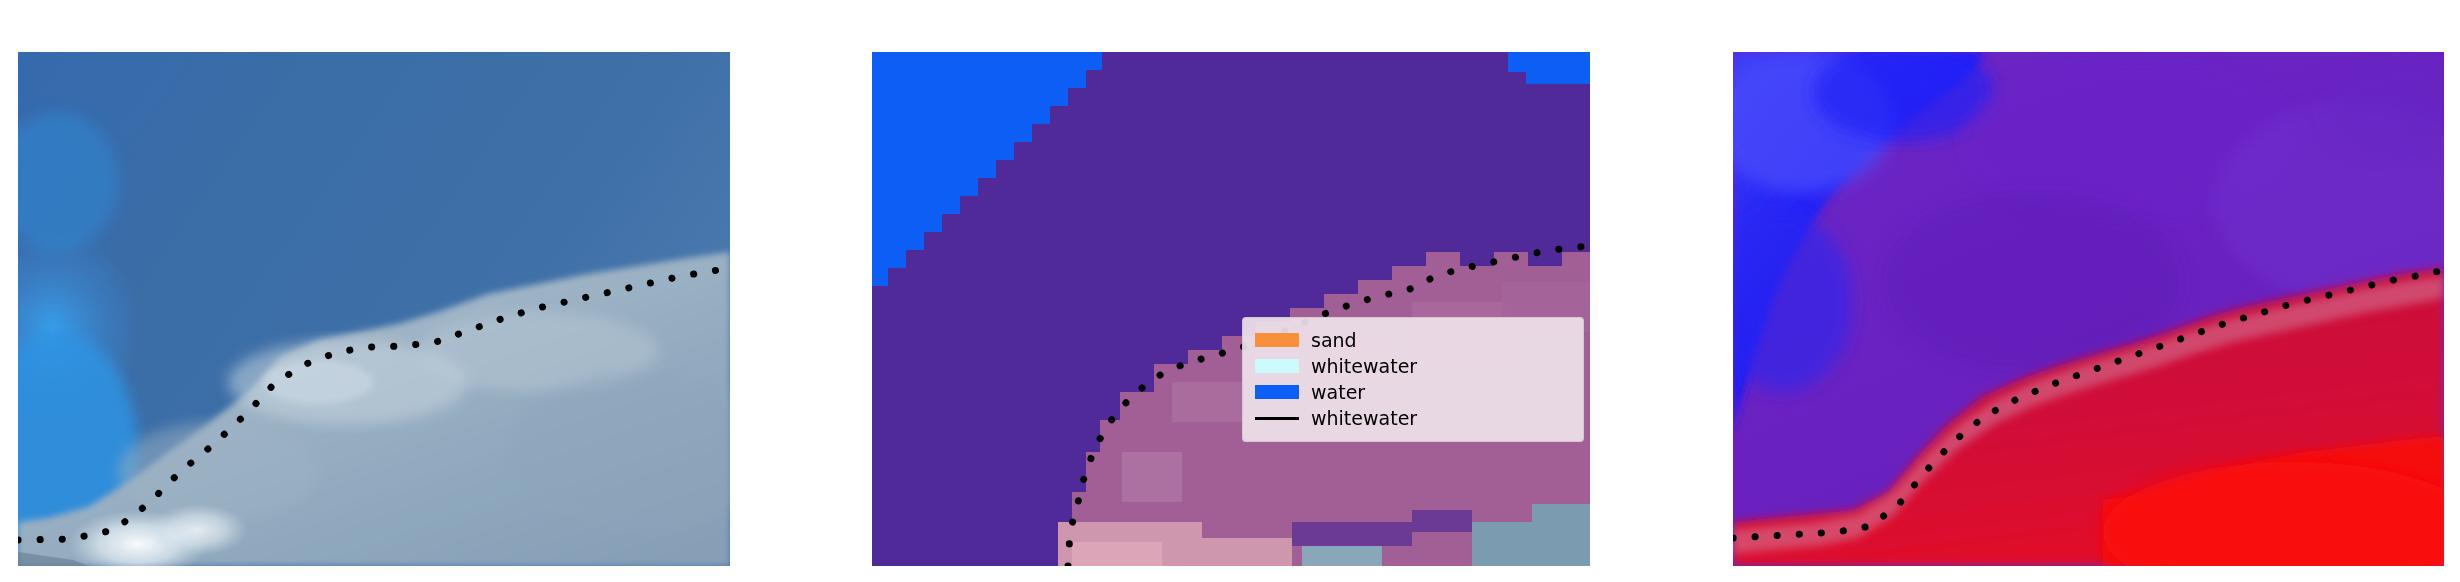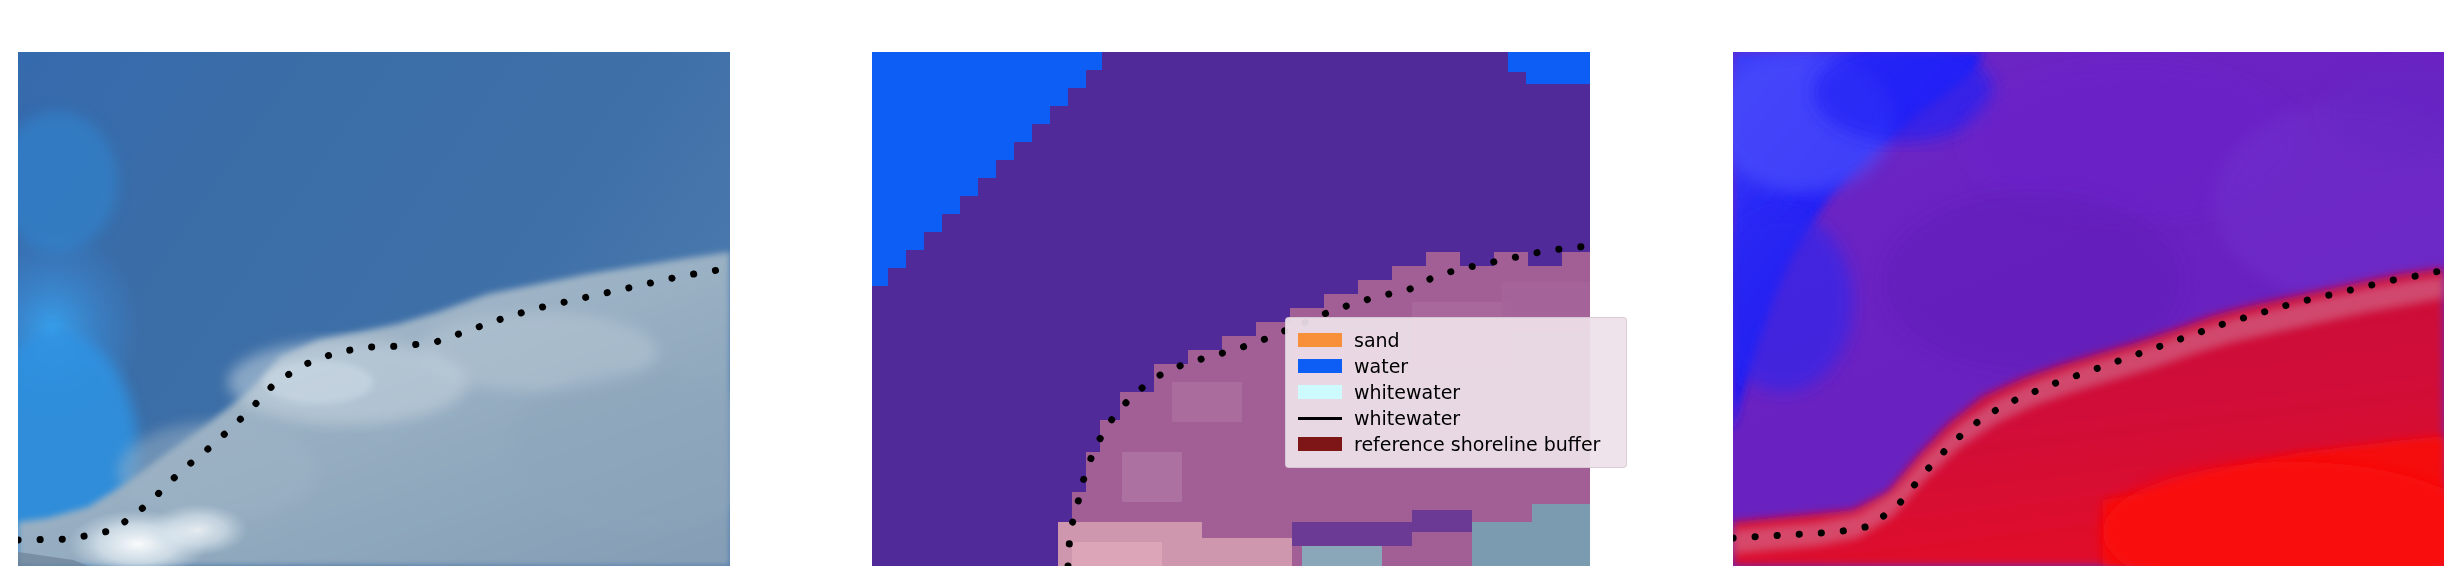--- a/index.html
+++ b/index.html
@@ -44,21 +44,20 @@
   #legend {
     position: absolute;
     left: 1242px;
     top: 317px;
     width: 342px;
     box-sizing: border-box;
     background: rgba(238, 225, 234, 0.93);
     border: 1px solid rgba(200, 185, 197, 0.55);
     border-radius: 4px;
     padding: 9px 12px 10px 12px;
-    margin-left: 43px;
   }
   .legend-row {
     display: flex;
     align-items: center;
     height: 26px;
   }
   .swatch-wrap {
     width: 46px;
     min-width: 46px;
     height: 26px;
@@ -271,41 +270,35 @@
 
     <div class="legend-row">
       <span class="swatch-wrap">
         <span class="swatch-patch" id="sw0" style="background: rgb(247, 144, 56);"></span>
       </span>
       <span class="legend-label">sand</span>
     </div>
 
     <div class="legend-row">
       <span class="swatch-wrap">
+        <span class="swatch-patch" id="sw1" style="background: rgb(205, 251, 253);"></span>
+      </span>
+      <span class="legend-label">whitewater</span>
+    </div>
+
+    <div class="legend-row">
+      <span class="swatch-wrap">
         <span class="swatch-patch" id="sw2" style="background: rgb(12, 94, 245);"></span>
       </span>
       <span class="legend-label">water</span>
-    </div>
-
-    <div class="legend-row">
-      <span class="swatch-wrap">
-        <span class="swatch-patch" id="sw1" style="background: rgb(205, 251, 253);"></span>
-      </span>
-      <span class="legend-label">whitewater</span>
     </div>
 
     <div class="legend-row">
       <span class="swatch-wrap">
         <span class="swatch-line" id="sw3" style="border-top-color: rgb(0, 0, 0);"></span>
       </span>
       <span class="legend-label">whitewater</span>
     </div>
 
-    <div class="legend-row">
-      <span class="swatch-wrap">
-        <span class="swatch-patch" id="sw4" style="background: rgb(126, 22, 23);"></span>
-      </span>
-      <span class="legend-label">reference shoreline buffer</span>
-    </div>
 
   </div>
 
 </div>
 
 </body></html>

